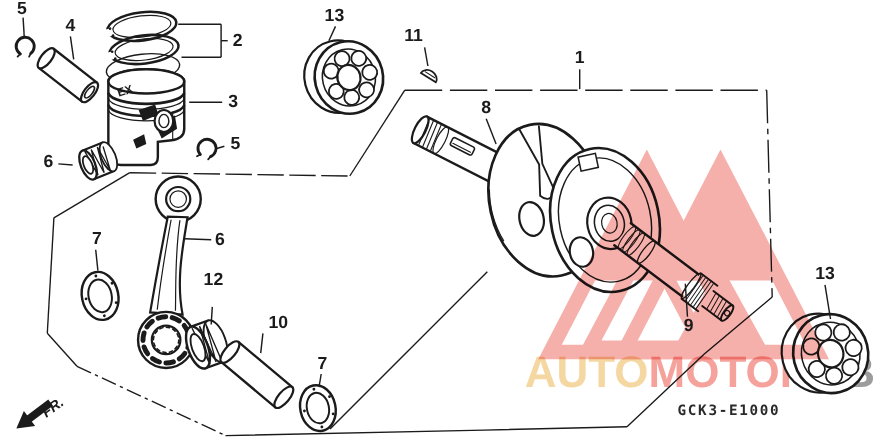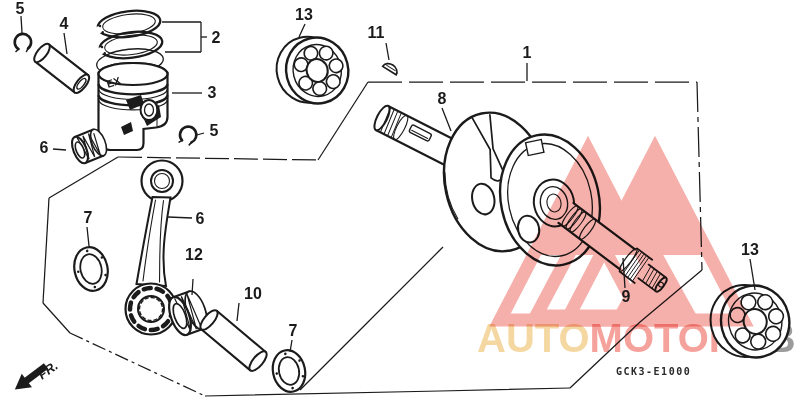--- a/index.html
+++ b/index.html
@@ -13,21 +13,21 @@
   .fold{stroke:var(--line);fill:none;stroke-width:1.25;}
   
   #wm-top{mix-blend-mode:multiply;opacity:.85;}
   .wm-o{stroke:var(--wm-red);fill:none;stroke-width:13;stroke-linejoin:miter;}
   .wm-f{fill:var(--wm-red);}
   .wm-text{font-weight:bold;font-size:40px;letter-spacing:0px;font-family:"Liberation Sans",sans-serif;}
   
   .callout{position:absolute;transform:translate(-50%,-50%);color:var(--line);
            font-weight:bold;font-size:16px;line-height:1;letter-spacing:0;}
   #code-text{position:absolute;color:#2a2a2a;font-family:"DejaVu Sans Mono",monospace;
-             font-weight:bold;font-size:10px;letter-spacing:1.5px;left:616px;top:366px;}
+             font-weight:bold;font-size:13px;letter-spacing:1.5px;left:616px;top:366px;}
   .fr-text{font-weight:bold;font-style:italic;font-size:13px;fill:var(--line);}
   .mark{font-weight:bold;font-size:10.5px;fill:var(--line);}
 </style>
 </head>
 <body>
 
 <div id="stage">
 
   <svg id="wm-bottom" width="800" height="403" viewBox="0 0 800 403">
     <text class="wm-text" x="477" y="352"><tspan fill="var(--wm-tan)">AUTO</tspan><tspan fill="var(--wm-red)">MOTOH</tspan><tspan fill="var(--wm-gray)">UB</tspan></text>

